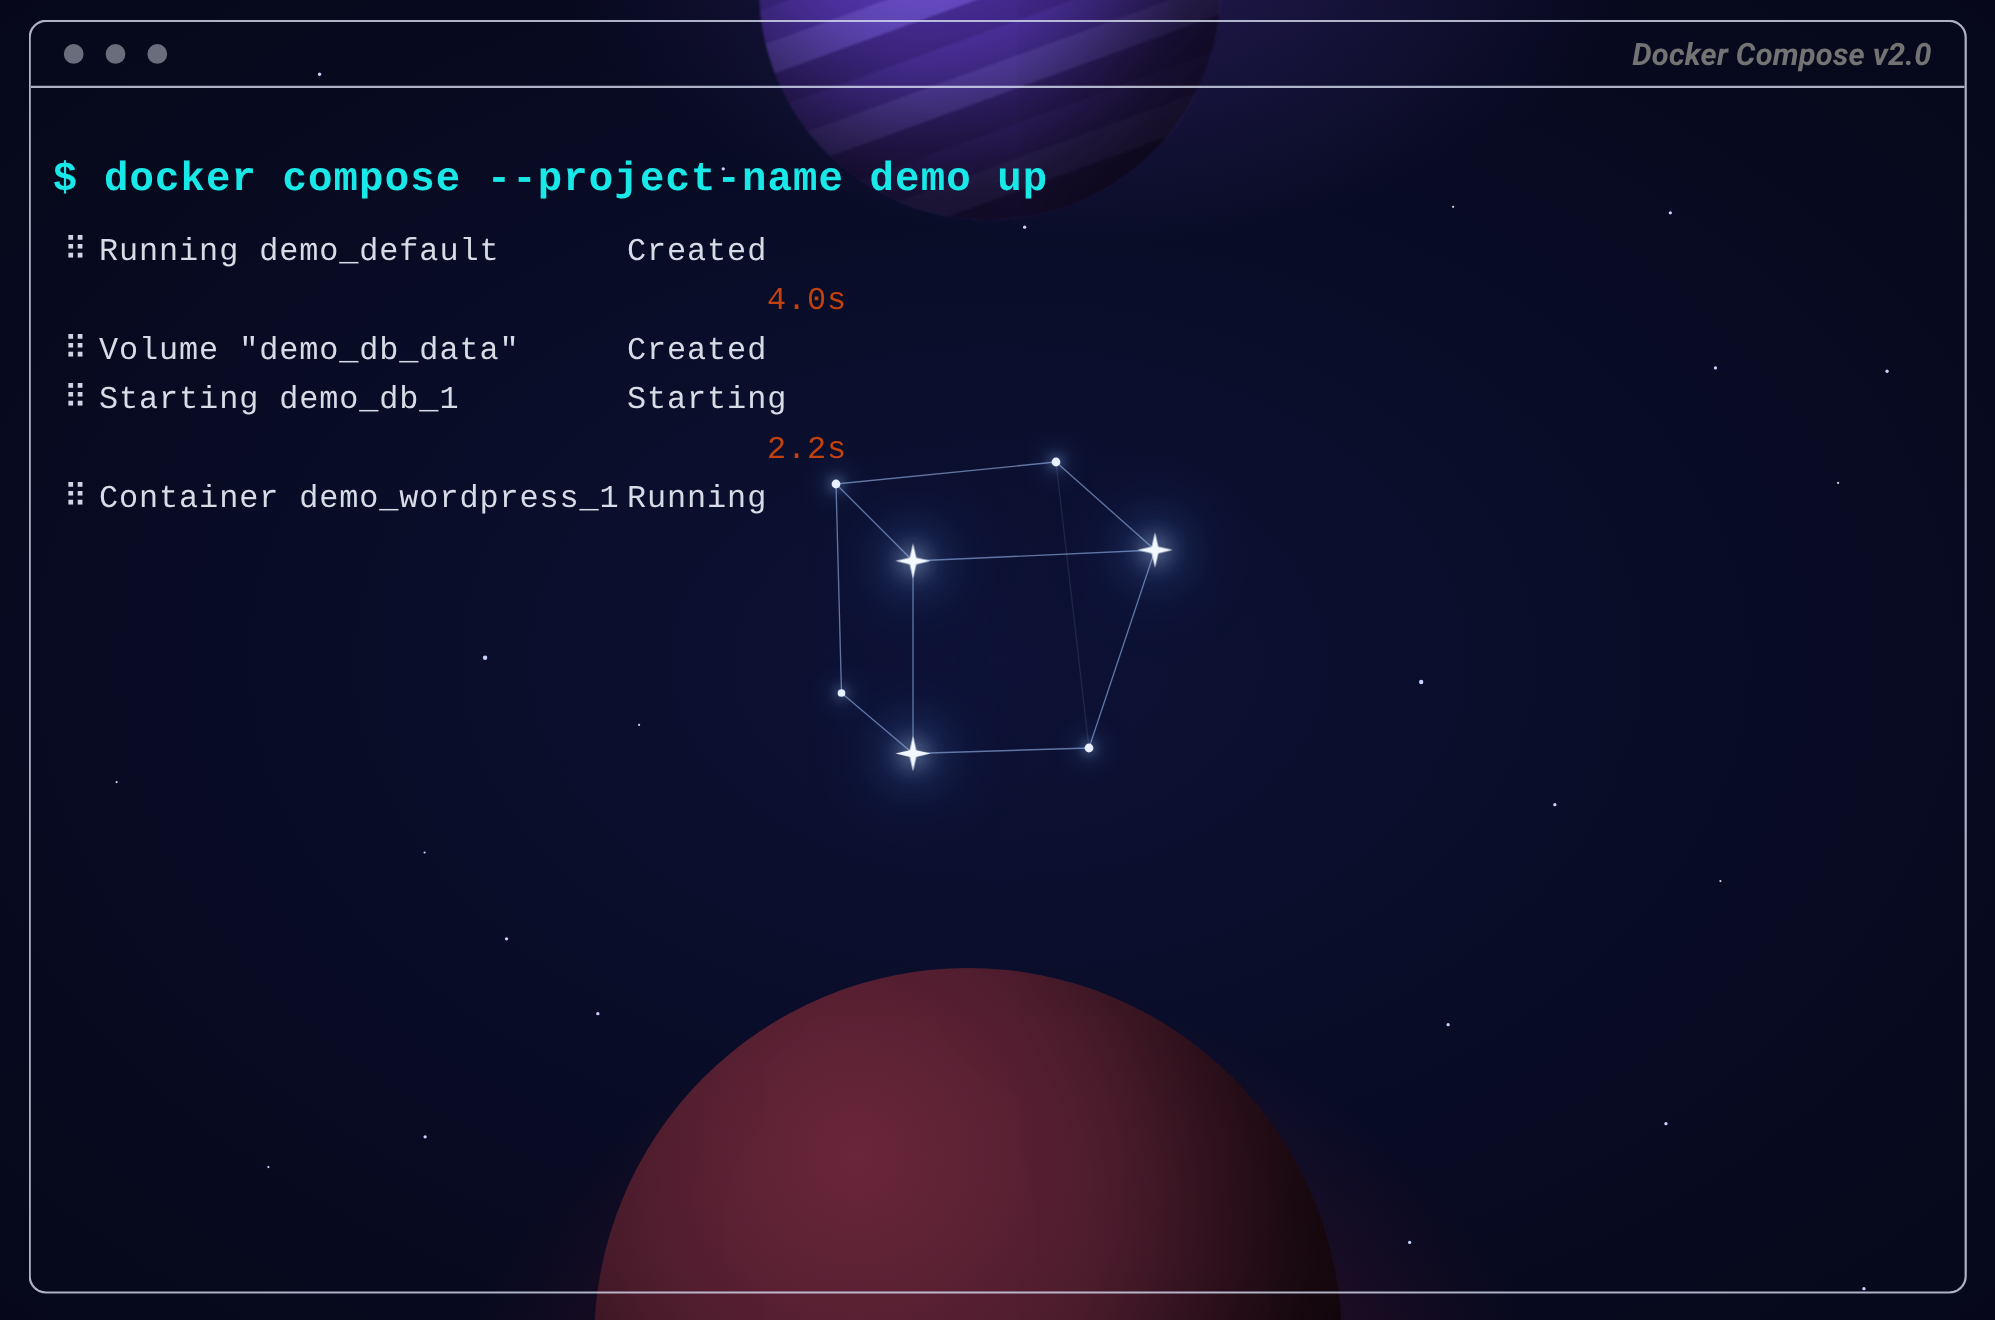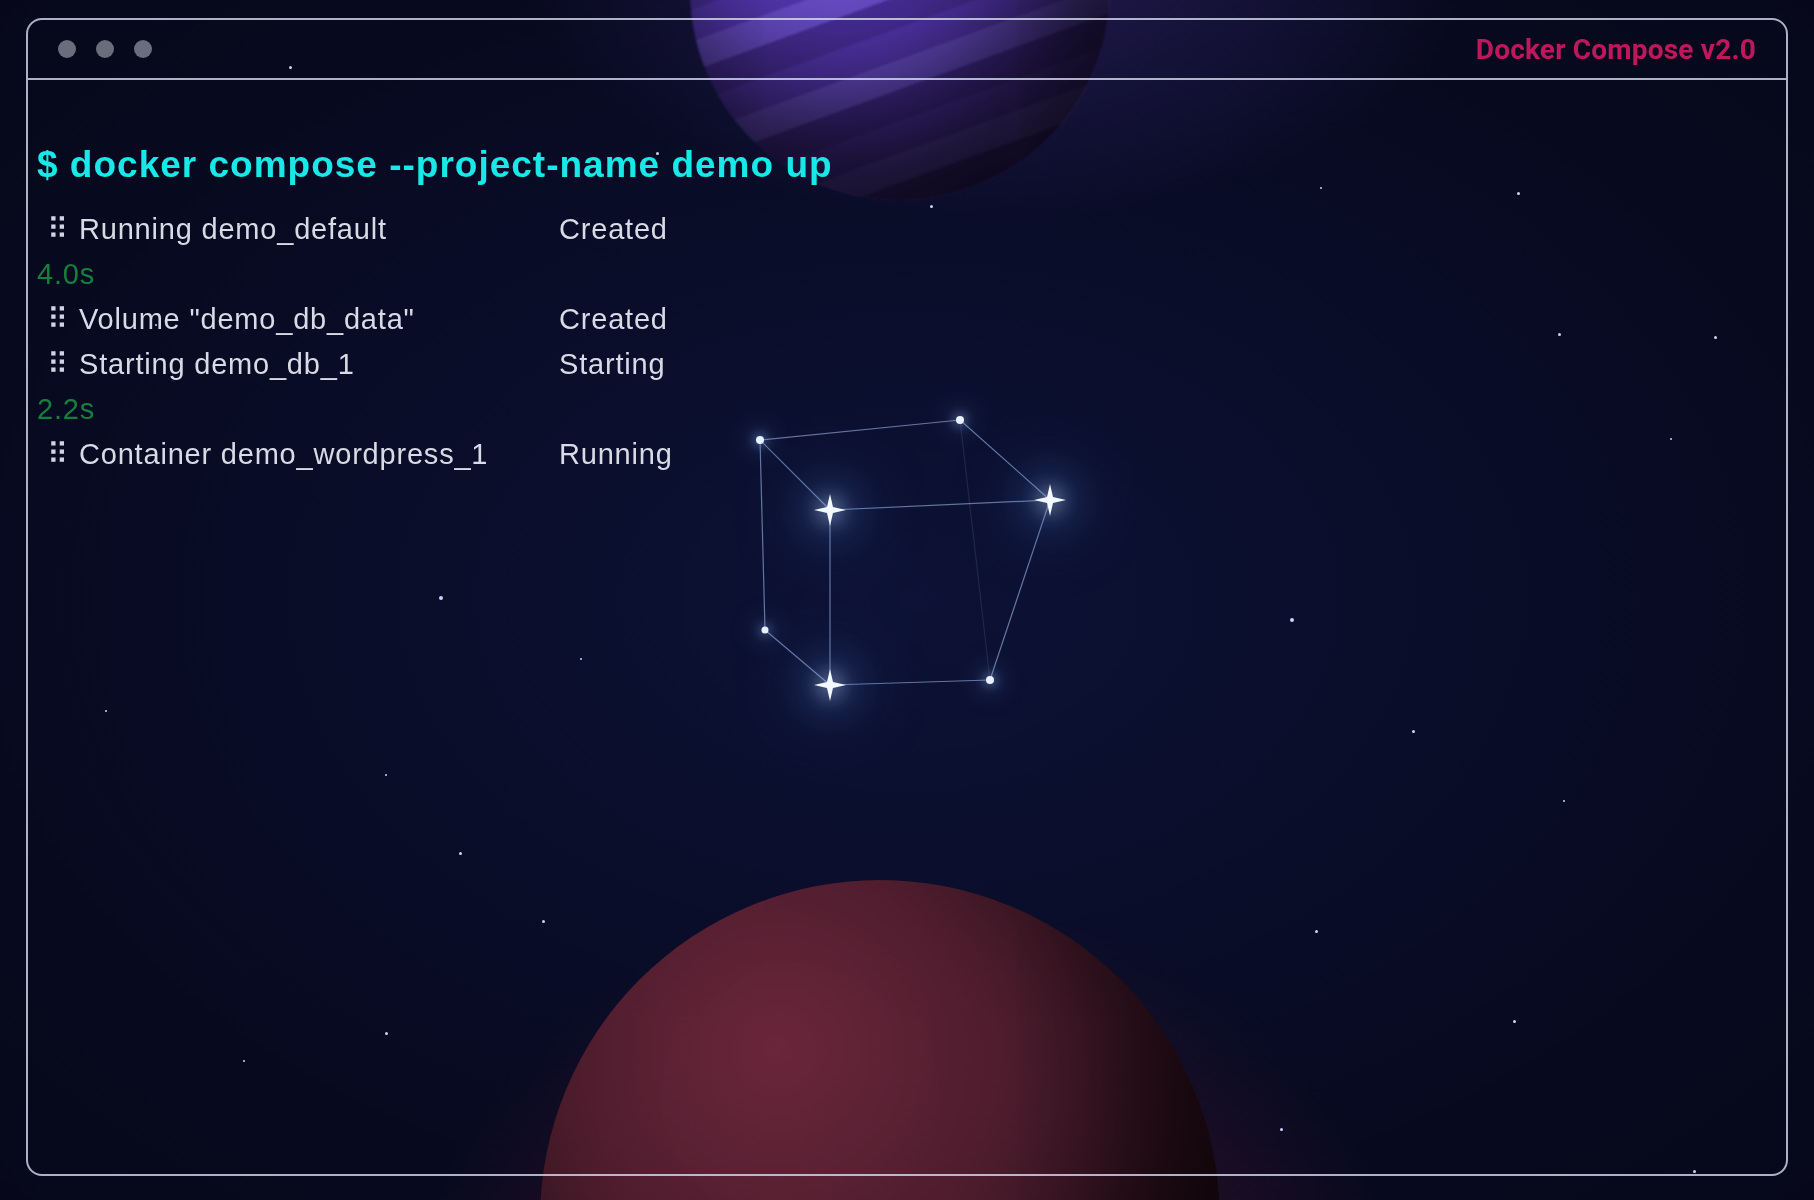--- a/index.html
+++ b/index.html
@@ -104,29 +104,30 @@
     gap: 20px;
   }
   .traffic .dot {
     width: 18px;
     height: 18px;
     border-radius: 50%;
     background: #6a6d7c;
   }
   .title {
     margin-left: auto;
-    color: #be185d;
+    color: #737373;
     font-weight: 700;
     font-size: 28px;
     letter-spacing: .2px;
+    font-style: italic;
   }
 
   .term {
-    padding: 56px 24px 24px 9px;
-    font-family: Liberation Sans, sans-serif;
+    padding: 56px 24px 24px 20px;
+    font-family: Liberation Mono, monospace;
     font-size: 29px;
     line-height: 1.55;
     color: #d7dbe6;
     letter-spacing: .8px;
   }
   .cmd {
     color: #18e8e8;
     font-weight: 700;
     font-size: 37px;
     letter-spacing: 1px;
@@ -143,21 +144,22 @@
   .row .spin {
     display: inline-block;
     width: 42px;
     text-align: center;
     color: #cfd4e3;
   }
   .row .name { white-space: pre; }
   .row .state { white-space: pre; }
   .row .time {
     grid-column: 1 / -1;
-    color: #15803d;
+    color: #c2410c;
+    text-align: right;
   }
 </style>
 </head>
 <body>
 
 <div class="space">
   <div class="planet-purple"></div>
   <div class="planet-red"></div>
 
   <div class="star" style="left:289px;top:66px;width:3px;height:3px"></div>

